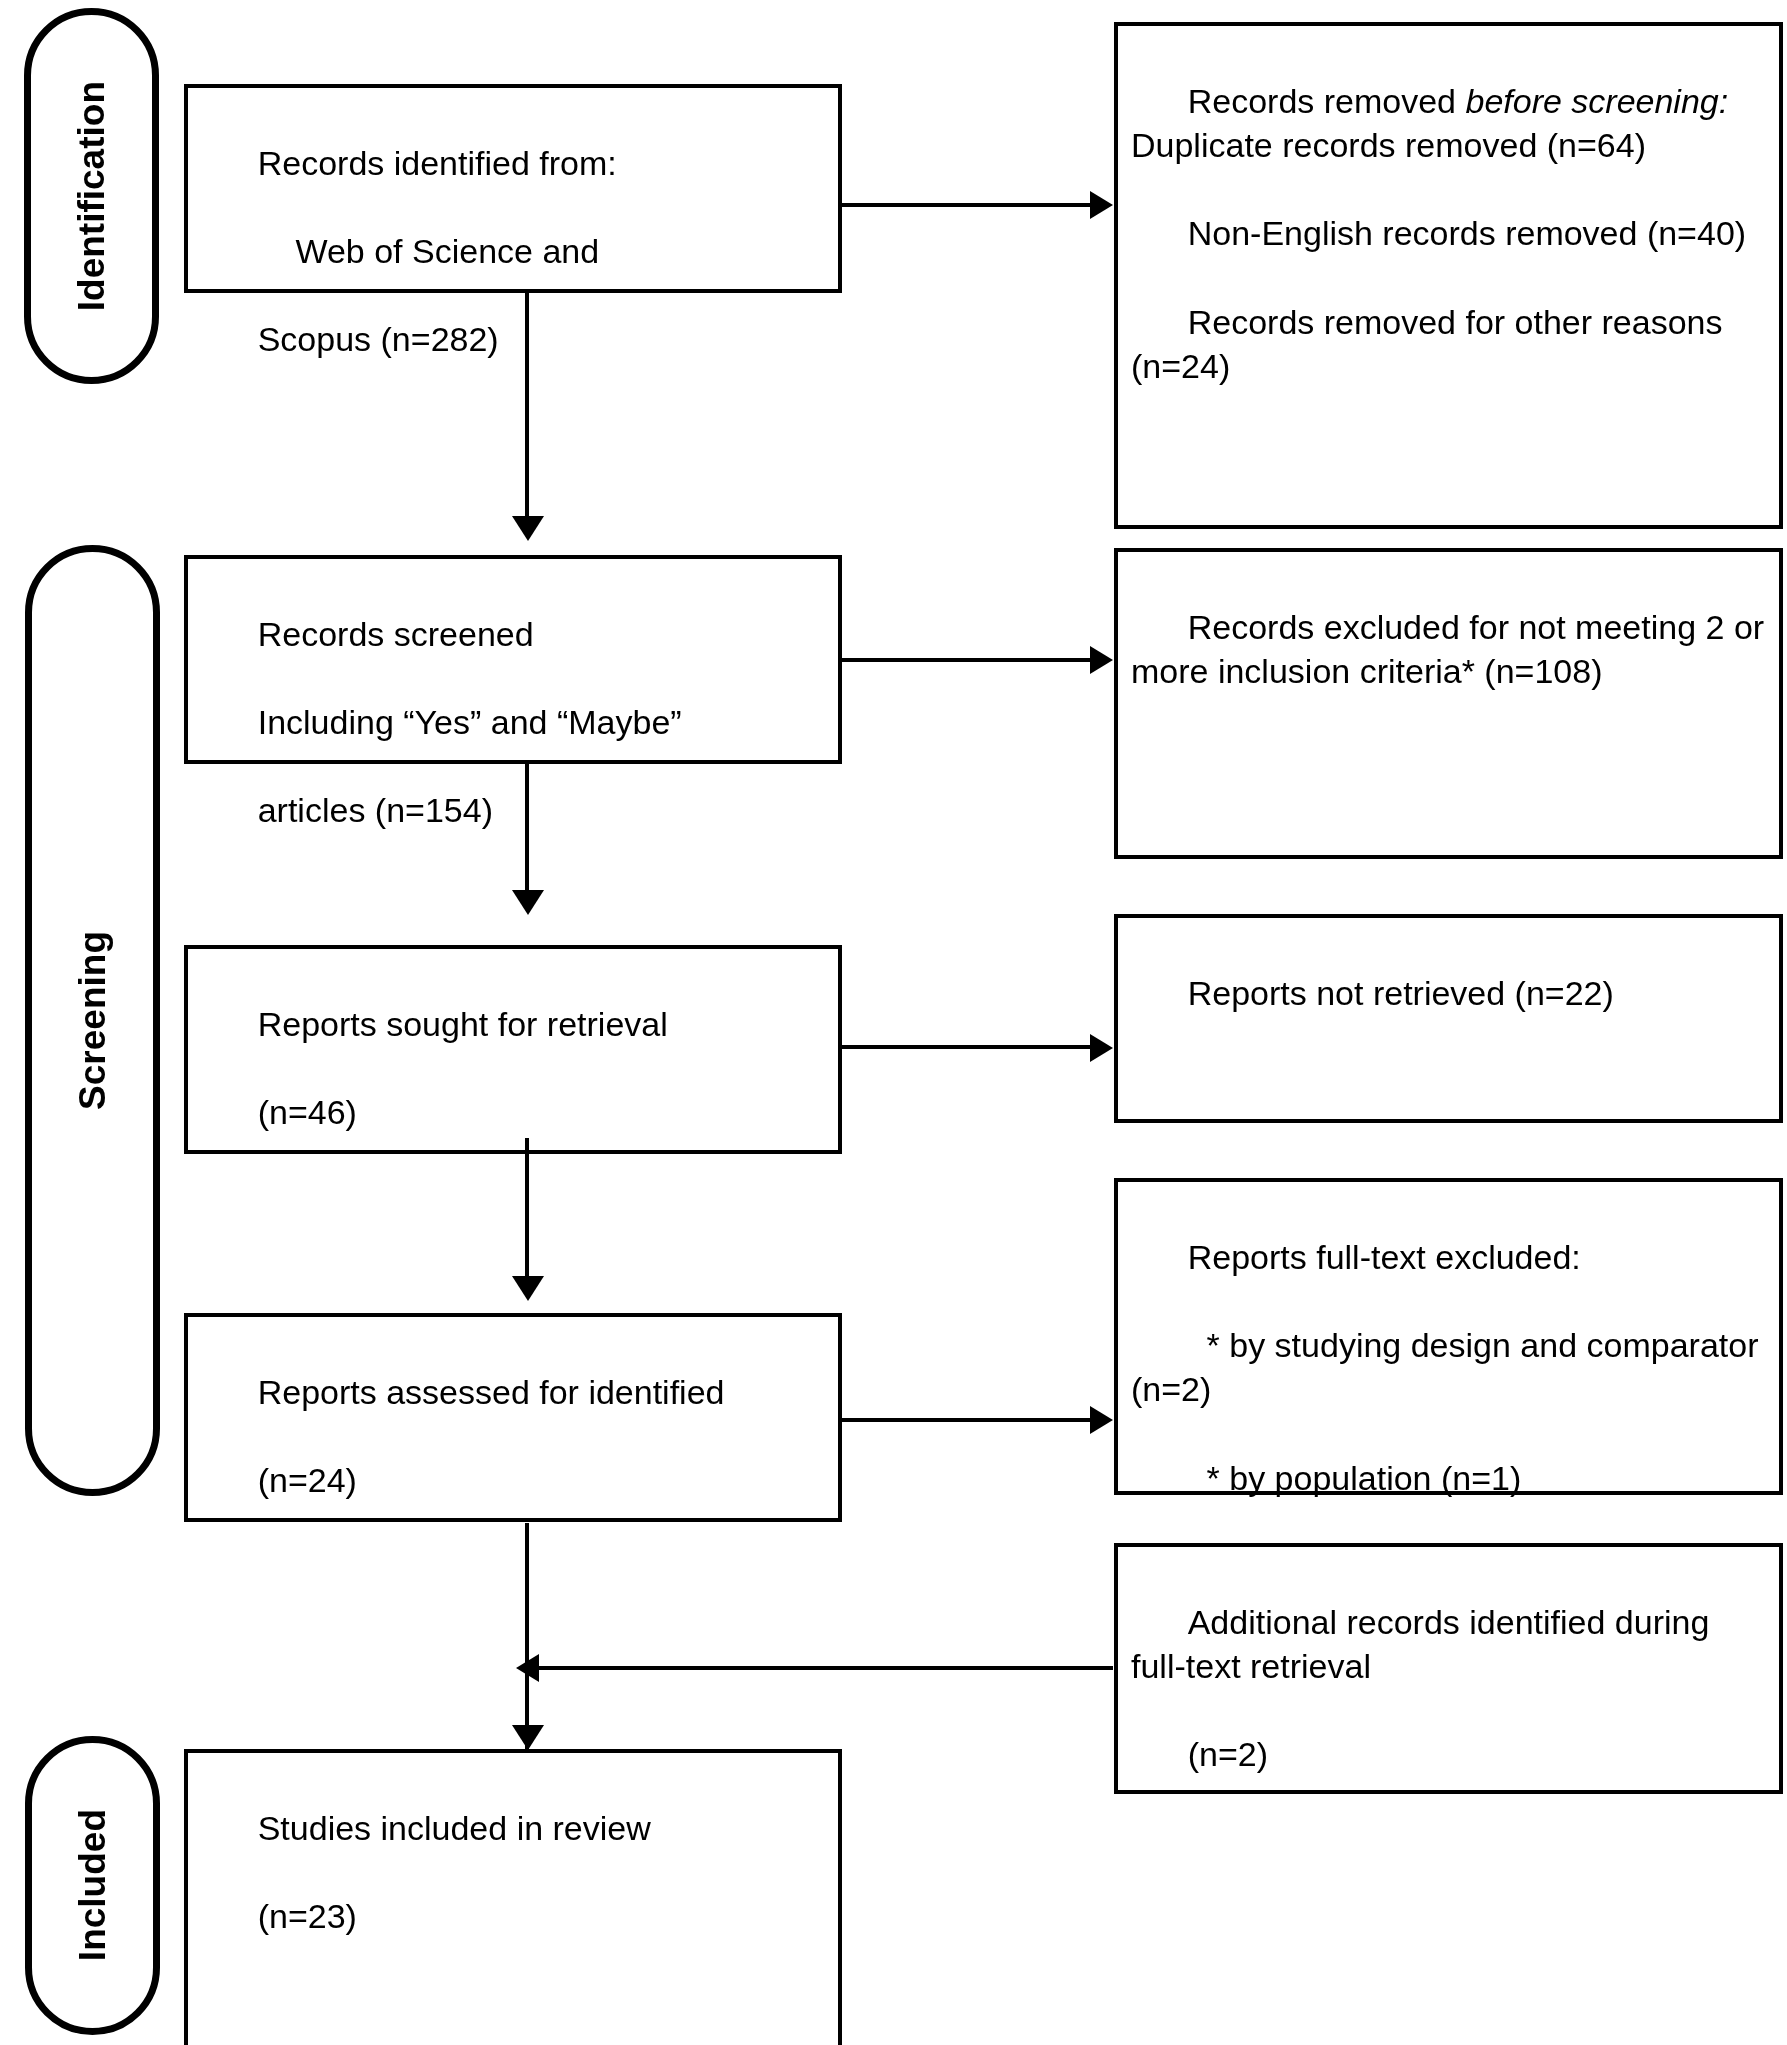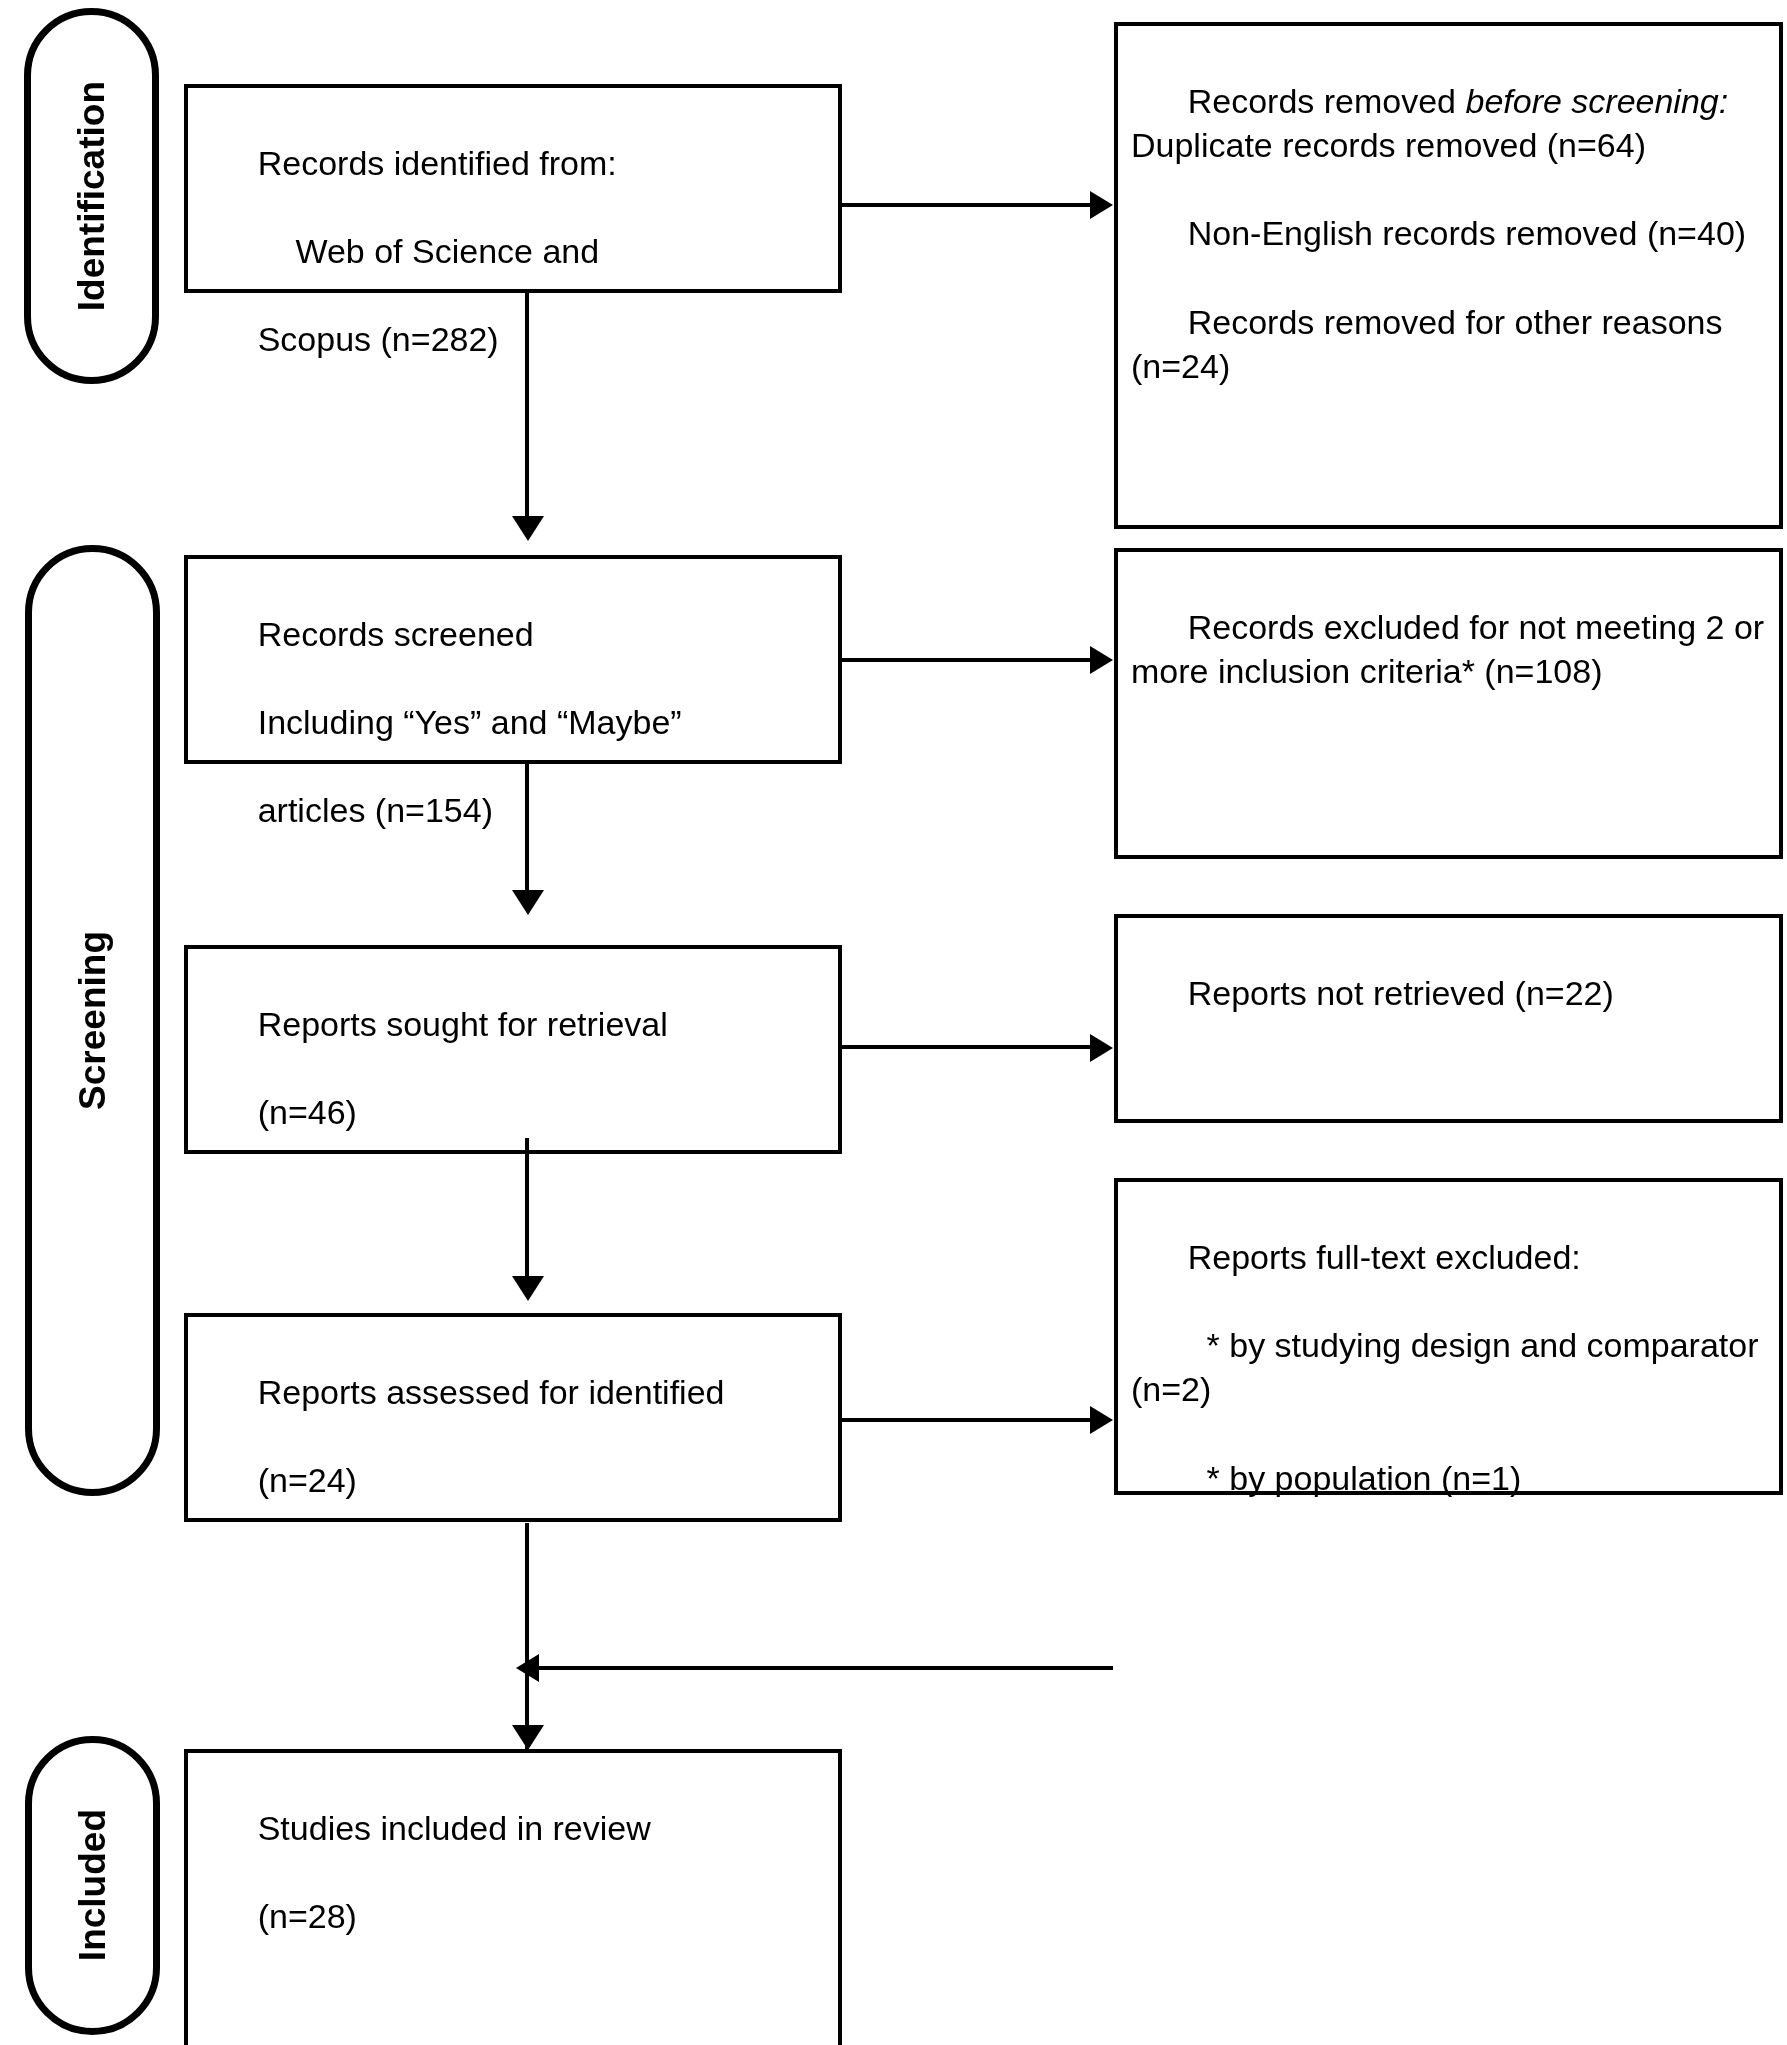--- a/index.html
+++ b/index.html
@@ -160,28 +160,34 @@
     <div class="txt">
       <span>Reports full-text excluded:</span><br>
       <span>  * by studying design and comparator (n=2)</span><br>
       <span>  * by population (n=1)</span>
     </div>
   </div>
 
   <div class="hline" style="left:840px; top:1418px; width:251px;"></div>
   <div class="arrow-right" style="left:1090px; top:1406px;"></div>
 
+  <div class="box" style="left:1114px; top:1543px; width:669px; height:251px;">
+    <div class="txt">
+      <span>Additional records identified during full-text retrieval</span><br>
+      <span>(n=2)</span>
+    </div>
+  </div>
 
   <div class="hline" style="left:532px; top:1666px; width:581px;"></div>
   <div class="arrow-left" style="left:516px; top:1654px;"></div>
 
   <div class="vline" style="left:525px; top:1523px; height:227px;"></div>
   <div class="arrow-down" style="left:512px; top:1725px;"></div>
 
   <div class="box" style="left:184px; top:1749px; width:658px; height:303px;">
     <div class="txt">
       <span>Studies included in review</span><br>
-      <span>(n=28)</span>
+      <span>(n=23)</span>
     </div>
   </div>
 
 </div>
 
 
 </body></html>

